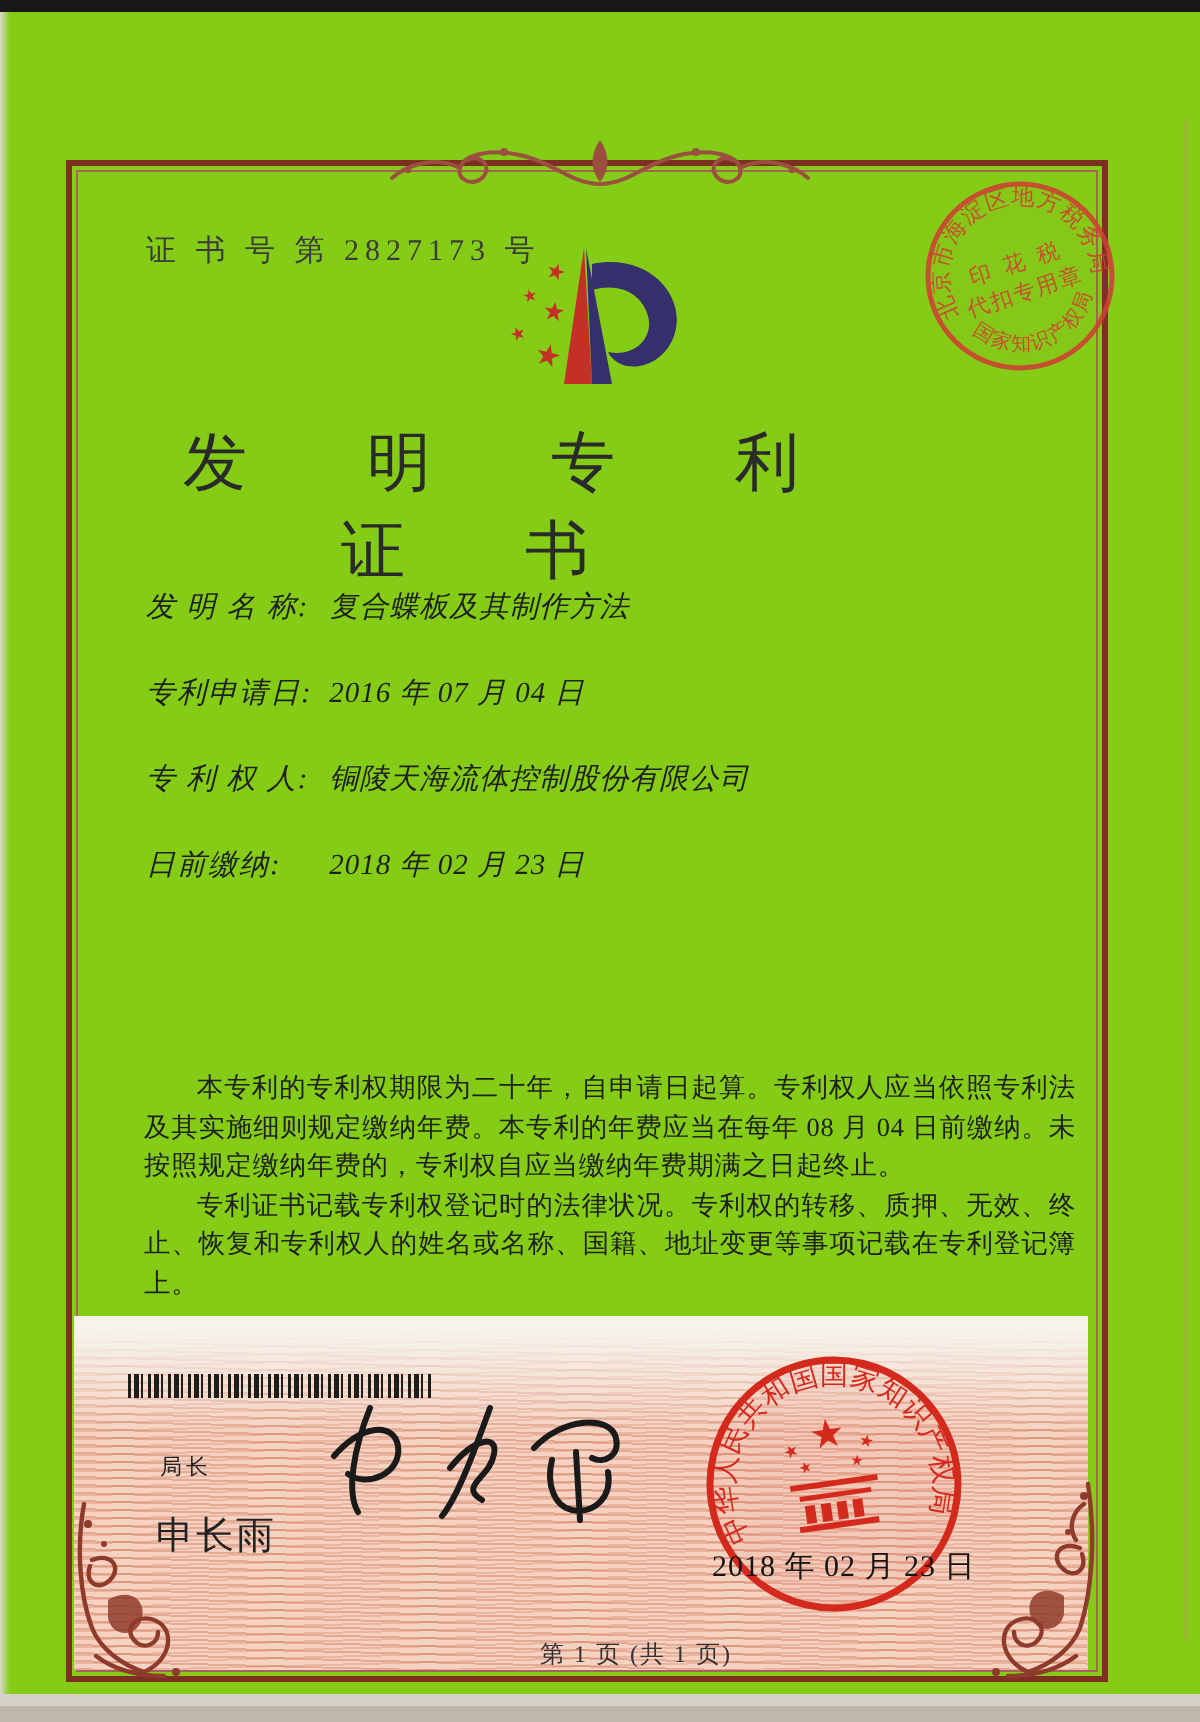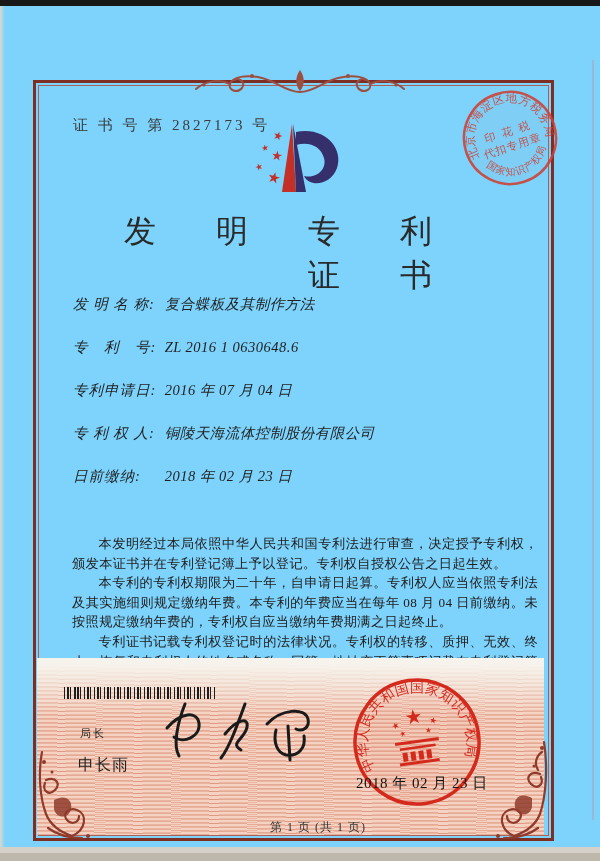--- a/index.html
+++ b/index.html
@@ -1,35 +1,35 @@
 <!DOCTYPE html>
 <html><head>
 <meta charset="utf-8">
 <style>
   html,body{margin:0;padding:0;background:#888;}
   #page{
     position:relative;width:600px;height:861px;overflow:hidden;
-    background:#7dd3fc;
+    background:#84cc16;
     font-family:"Liberation Serif","DejaVu Serif",serif;
   }
   .scan-edge-top{position:absolute;left:0;top:0;width:600px;height:6px;background:#181818;}
   .scan-edge-bottom1{position:absolute;left:0;top:847px;width:600px;height:6px;background:#d6d1c8;}
   .scan-edge-bottom2{position:absolute;left:0;top:853px;width:600px;height:8px;background:#bdb7ac;}
   .scan-edge-left{position:absolute;left:0;top:6px;width:5px;height:841px;background:linear-gradient(90deg,#dcd7cd,rgba(220,215,205,0));}
   .scan-edge-right{position:absolute;left:592px;top:60px;width:2px;height:760px;background:rgba(213,130,108,.30);}
 
   .frame-outer{position:absolute;left:33px;top:80px;width:515px;height:755px;border:3px solid #7e2f24;}
   .frame-inner{position:absolute;left:2px;top:2px;right:2px;bottom:2px;border:1px solid #a8625a;}
 
   .cert-number{position:absolute;left:73px;top:116px;font-size:15px;letter-spacing:3px;color:#3b3b3b;}
 
   .logo-svg{position:absolute;left:250px;top:110px;}
 
   .cert-title{
-    position:absolute;left:33px;top:210px;width:425px;text-align:right;
+    position:absolute;left:33px;top:210px;width:425px;text-align:center;
     font-size:32px;letter-spacing:26px;text-indent:26px;color:#2a2a2a;font-weight:500;
   }
 
   .fields{position:absolute;left:73px;top:294px;width:470px;font-style:italic;}
   .field-row{margin-bottom:23px;font-size:14.5px;color:#1f1f1f;line-height:20px;white-space:nowrap;}
   .field-label{display:inline-block;width:88px;letter-spacing:1px;}
   .field-value{letter-spacing:0.5px;}
 
   .paragraphs{position:absolute;left:72px;top:534px;width:466px;}
   .paragraphs p{
@@ -51,21 +51,21 @@
 
   .barcode{
     position:absolute;left:64px;top:687px;width:152px;height:12px;
     background:repeating-linear-gradient(90deg,
       #1d1d1d 0 1.5px,transparent 1.5px 3px,
       #1d1d1d 3px 5.5px,transparent 5.5px 6.5px,
       #1d1d1d 6.5px 7.5px,transparent 7.5px 10px);
   }
 
   .director-title{position:absolute;left:80px;top:726px;font-size:11px;color:#222;letter-spacing:2px;font-family:"Liberation Sans","DejaVu Sans",sans-serif;}
-  .director-name{position:absolute;left:78px;top:755px;font-size:16px;color:#222;letter-spacing:1px;font-family:"Liberation Sans","DejaVu Sans",sans-serif;}
+  .director-name{position:absolute;left:78px;top:755px;font-size:19px;color:#222;letter-spacing:1px;font-family:"Liberation Sans","DejaVu Sans",sans-serif;}
   .signature-svg{position:absolute;left:155px;top:694px;}
 
   .official-seal{position:absolute;left:350px;top:675px;transform:rotate(-8deg);}
   .issue-date{position:absolute;left:356px;top:774px;font-size:15px;color:#141414;letter-spacing:0.5px;z-index:5;}
 
   .page-footer{position:absolute;left:33px;top:819px;width:570px;text-align:center;font-size:12px;color:#333;letter-spacing:1px;}
 
   .tax-stamp{position:absolute;left:452px;top:80px;transform:rotate(-18deg);opacity:.88;}
 
   .flourish-top{position:absolute;left:190px;top:64px;}
@@ -136,39 +136,34 @@
   </svg>
 
   <div class="cert-title">发 明 专 利 证 书</div>
 
   <div class="fields">
     <div class="field-row">
       <span class="field-label">发 明 名 称:</span>
       <span class="field-value">复合蝶板及其制作方法</span>
     </div>
     <div class="field-row">
-      <span class="field-label">专　利　号:</span>
-      <span class="field-value">ZL 2016 1 0630648.6</span>
-    </div>
-    <div class="field-row">
       <span class="field-label">专利申请日:</span>
       <span class="field-value">2016 年 07 月 04 日</span>
     </div>
     <div class="field-row">
       <span class="field-label">专 利 权 人:</span>
       <span class="field-value">铜陵天海流体控制股份有限公司</span>
     </div>
     <div class="field-row">
       <span class="field-label">日前缴纳:</span>
       <span class="field-value">2018 年 02 月 23 日</span>
     </div>
   </div>
 
   <div class="paragraphs">
-    <p>本发明经过本局依照中华人民共和国专利法进行审查，决定授予专利权，颁发本证书并在专利登记簿上予以登记。专利权自授权公告之日起生效。</p>
     <p>本专利的专利权期限为二十年，自申请日起算。专利权人应当依照专利法及其实施细则规定缴纳年费。本专利的年费应当在每年 08 月 04 日前缴纳。未按照规定缴纳年费的，专利权自应当缴纳年费期满之日起终止。</p>
     <p>专利证书记载专利权登记时的法律状况。专利权的转移、质押、无效、终止、恢复和专利权人的姓名或名称、国籍、地址变更等事项记载在专利登记簿上。</p>
   </div>
 
   <div class="guilloche">
     <div class="guilloche-fade"></div>
   </div>
 
   <svg class="flourish-bl" width="88" height="92" viewBox="0 0 88 92">
     <g stroke="#8f3b2c" stroke-width="2.2" fill="none" stroke-linecap="round">

